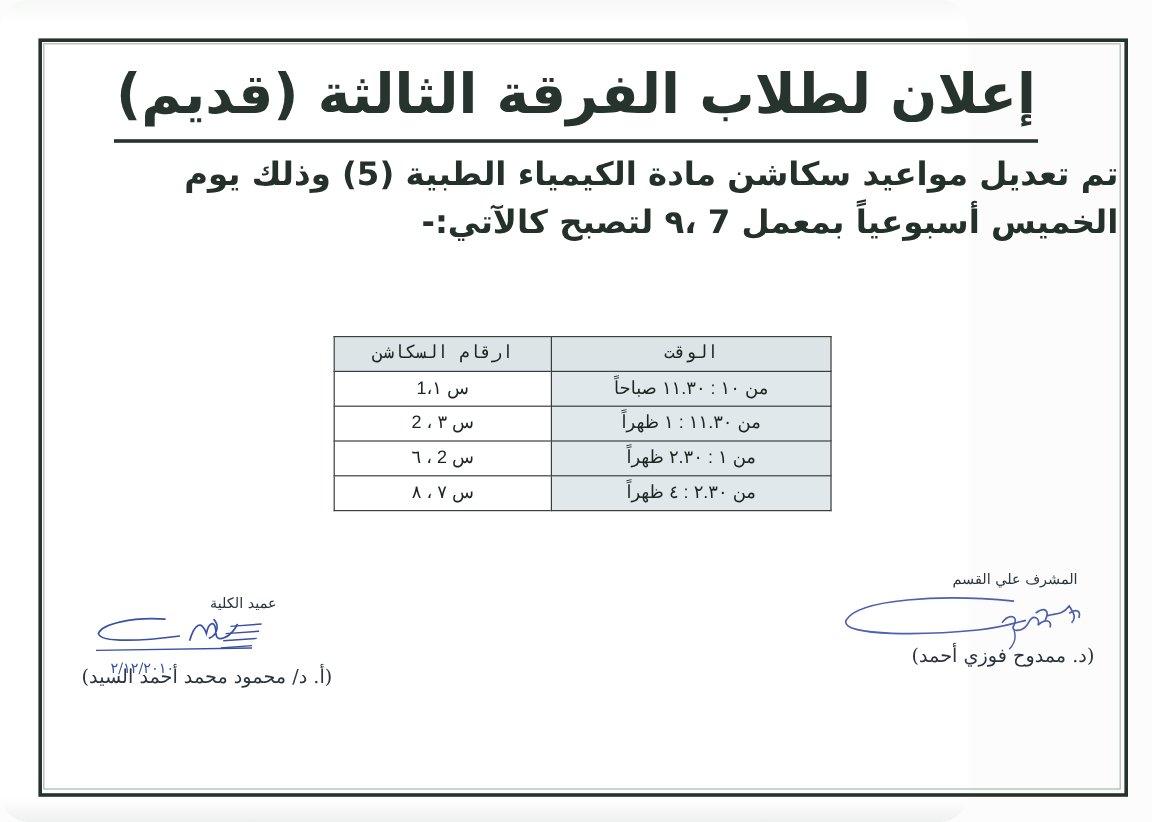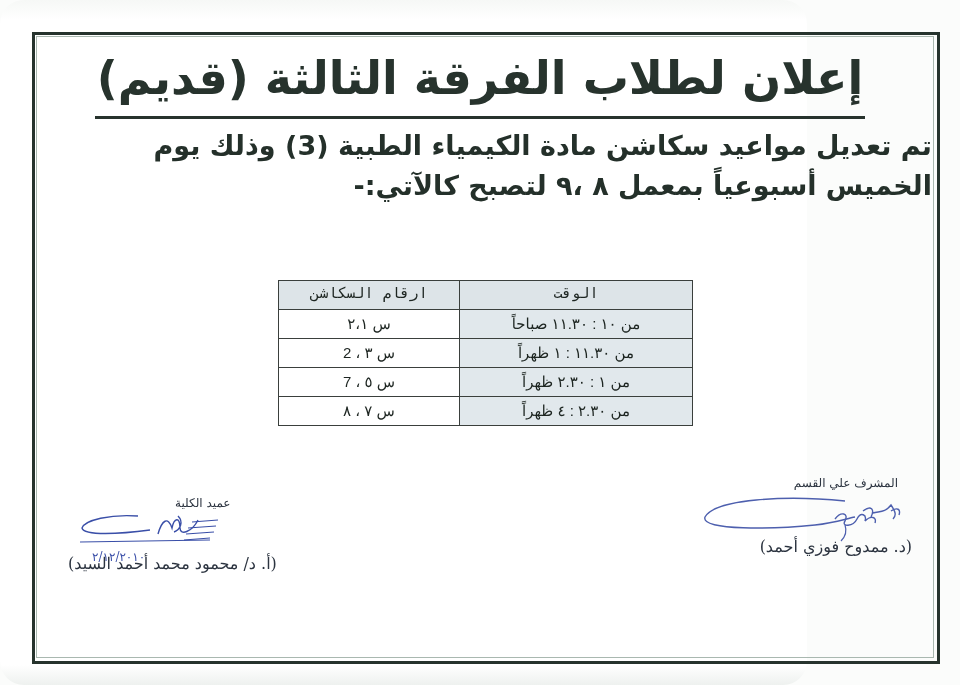--- a/index.html
+++ b/index.html
@@ -72,43 +72,43 @@
 
 <div class="page">
 
   <div class="frame"></div>
   <div class="frame-inner"></div>
 
   <div class="title">إعلان لطلاب الفرقة الثالثة (قديم)</div>
   <div class="title-underline"></div>
 
   <div class="body-text">
-    <span class="body-line">تم تعديل مواعيد سكاشن مادة الكيمياء الطبية (3) وذلك يوم</span>
-    <span class="body-line">الخميس أسبوعياً بمعمل ٨ ،٩ لتصبح كالآتي:-</span>
+    <span class="body-line">تم تعديل مواعيد سكاشن مادة الكيمياء الطبية (5) وذلك يوم</span>
+    <span class="body-line">الخميس أسبوعياً بمعمل 7 ،٩ لتصبح كالآتي:-</span>
   </div>
 
   <table class="schedule">
     <thead>
       <tr>
         <th>الوقت</th>
         <th>ارقام السكاشن</th>
       </tr>
     </thead>
     <tbody>
       <tr>
         <td class="time">من ١٠ : ١١.٣٠ صباحاً</td>
-        <td class="sections">س ٢،١</td>
+        <td class="sections">س 1،١</td>
       </tr>
       <tr>
         <td class="time">من ١١.٣٠ : ١ ظهراً</td>
         <td class="sections">س ٣ ، 2</td>
       </tr>
       <tr>
         <td class="time">من ١ : ٢.٣٠ ظهراً</td>
-        <td class="sections">س ٥ ، 7</td>
+        <td class="sections">س 2 ، ٦</td>
       </tr>
       <tr>
         <td class="time">من ٢.٣٠ : ٤ ظهراً</td>
         <td class="sections">س ٧ ، ٨</td>
       </tr>
     </tbody>
   </table>
 
   <div class="sig" style="left:695px; top:471px; width:225px; height:95px;">
     <span class="sig-title" style="right:22px; top:5px;">المشرف علي القسم</span>

